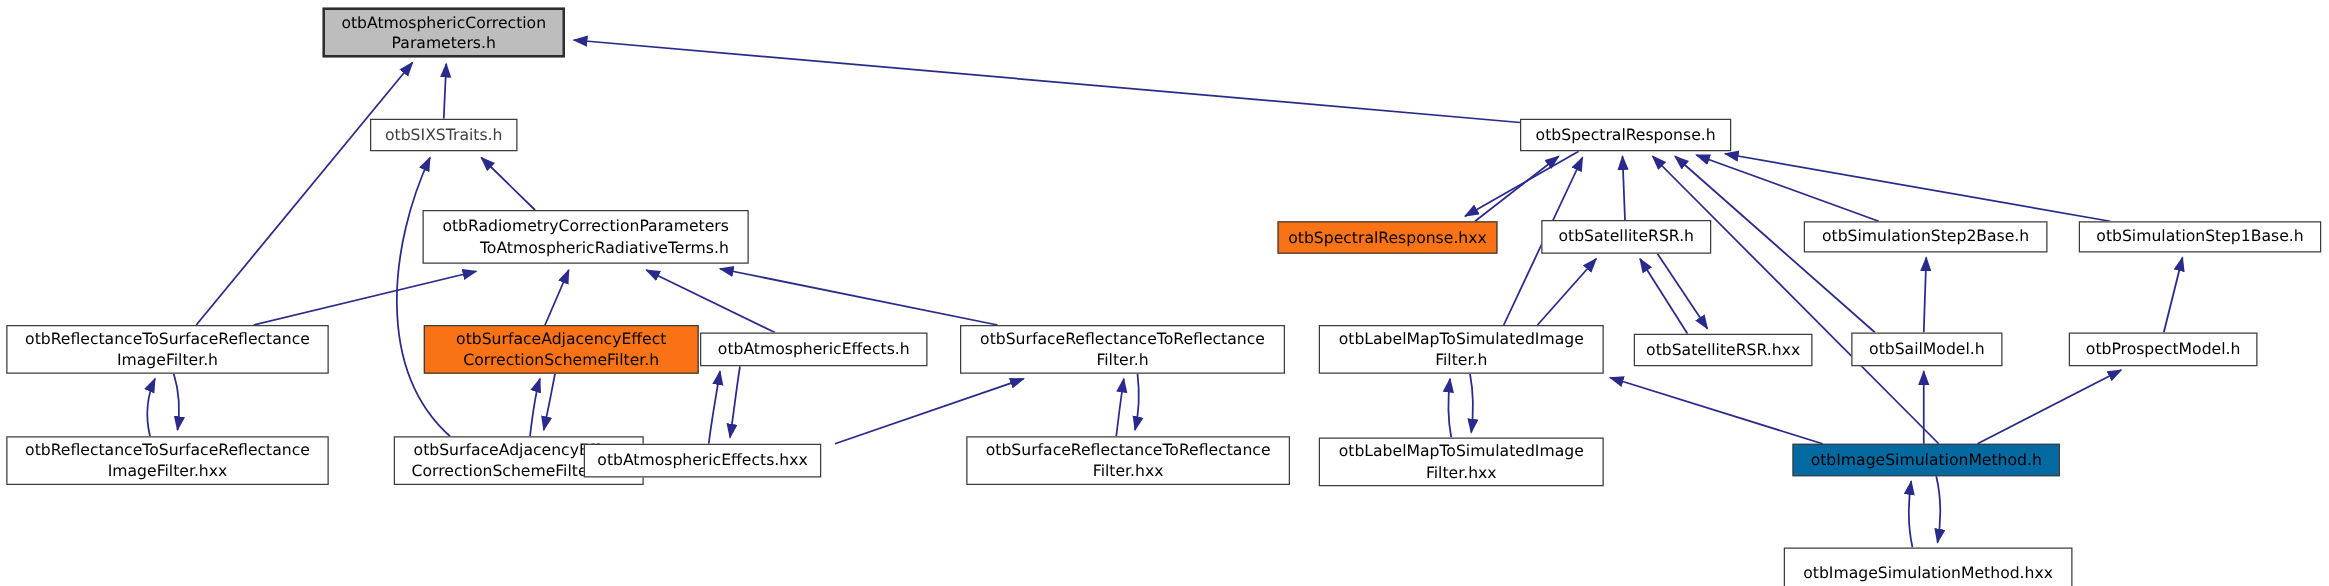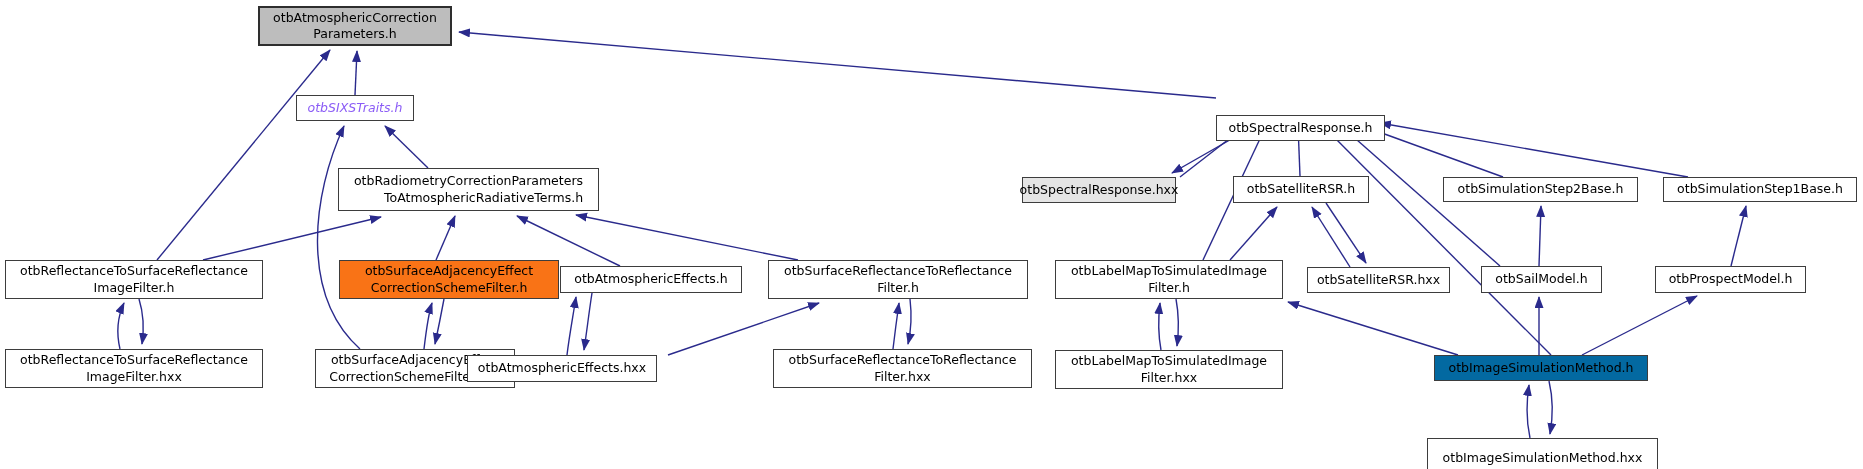--- a/index.html
+++ b/index.html
@@ -80,39 +80,39 @@
         <path d="M1582,355 L1697,296" class="edge" stroke="#2a2a8c" marker-end="url(#arrow)"></path>
         <path d="M1530,438 C1526,420 1526,405 1529,385" class="edge" stroke="#2a2a8c" marker-end="url(#arrow)"></path>
         <path d="M1549,381 C1553,398 1553,417 1550,434" class="edge" stroke="#2a2a8c" marker-end="url(#arrow)"></path>
         <path d="M1161,350 C1158,334 1158,320 1160,303" class="edge" stroke="#2a2a8c" marker-end="url(#arrow)"></path>
         <path d="M1176,299 C1179,315 1179,330 1177,346" class="edge" stroke="#2a2a8c" marker-end="url(#arrow)"></path>
       </g>
   </svg>
   <div id="nodes-layer">
       <div class="node root" style="left: 258px; top: 6px; width: 194px; height: 40px; background: rgb(189, 189, 189); border-color: rgb(46, 46, 46); color: rgb(0, 0, 0);">otbAtmosphericCorrection
 Parameters.h</div>
-      <div class="node" style="left: 296px; top: 95px; width: 118px; height: 26px; background: rgb(255, 255, 255); border-color: rgb(61, 61, 61); color: #8b5cf6; font-style: italic;">otbSIXSTraits.h</div>
+      <div class="node" style="left: 296px; top: 95px; width: 118px; height: 26px; background: rgb(255, 255, 255); border-color: rgb(61, 61, 61); color: #404040;">otbSIXSTraits.h</div>
       <div class="node" style="left: 338px; top: 168px; width: 261px; height: 43px; background: rgb(255, 255, 255); border-color: rgb(61, 61, 61); color: rgb(0, 0, 0); text-align: right;">otbRadiometryCorrectionParameters
 ToAtmosphericRadiativeTerms.h</div>
       <div class="node" style="left: 5px; top: 260px; width: 258px; height: 39px; background: rgb(255, 255, 255); border-color: rgb(61, 61, 61); color: rgb(0, 0, 0);">otbReflectanceToSurfaceReflectance
 ImageFilter.h</div>
       <div class="node" style="left: 5px; top: 349px; width: 258px; height: 39px; background: rgb(255, 255, 255); border-color: rgb(61, 61, 61); color: rgb(0, 0, 0);">otbReflectanceToSurfaceReflectance
 ImageFilter.hxx</div>
       <div class="node" style="left: 339px; top: 260px; width: 220px; height: 39px; background: #f97316; border-color: rgb(61, 61, 61); color: rgb(0, 0, 0);">otbSurfaceAdjacencyEffect
 CorrectionSchemeFilter.h</div>
       <div class="node" style="left: 315px; top: 349px; width: 200px; height: 39px; background: rgb(255, 255, 255); border-color: rgb(61, 61, 61); color: rgb(0, 0, 0);">otbSurfaceAdjacencyEffect
 CorrectionSchemeFilter.hxx</div>
       <div class="node" style="left: 560px; top: 266px; width: 182px; height: 27px; background: rgb(255, 255, 255); border-color: rgb(61, 61, 61); color: rgb(0, 0, 0);">otbAtmosphericEffects.h</div>
       <div class="node" style="left: 467px; top: 355px; width: 190px; height: 27px; background: rgb(255, 255, 255); border-color: rgb(61, 61, 61); color: rgb(0, 0, 0);">otbAtmosphericEffects.hxx</div>
       <div class="node" style="left: 768px; top: 260px; width: 260px; height: 39px; background: rgb(255, 255, 255); border-color: rgb(61, 61, 61); color: rgb(0, 0, 0);">otbSurfaceReflectanceToReflectance
 Filter.h</div>
       <div class="node" style="left: 773px; top: 349px; width: 259px; height: 39px; background: rgb(255, 255, 255); border-color: rgb(61, 61, 61); color: rgb(0, 0, 0);">otbSurfaceReflectanceToReflectance
 Filter.hxx</div>
-      <div class="node" style="left: 1216px; top: 95px; width: 169px; height: 26px; background: rgb(255, 255, 255); border-color: rgb(61, 61, 61); color: rgb(0, 0, 0); margin-top: 20px;">otbSpectralResponse.h</div>
-      <div class="node" style="left: 1022px; top: 177px; width: 154px; height: 26px; background: #e5e5e5; border-color: rgb(61, 61, 61); color: rgb(0, 0, 0);">otbSpectralResponse.hxx</div>
+      <div class="node" style="left: 1216px; top: 95px; width: 169px; height: 26px; background: rgb(255, 255, 255); border-color: rgb(61, 61, 61); color: rgb(0, 0, 0);">otbSpectralResponse.h</div>
+      <div class="node" style="left: 1022px; top: 177px; width: 176px; height: 26px; background: #f97316; border-color: rgb(61, 61, 61); color: rgb(0, 0, 0);">otbSpectralResponse.hxx</div>
       <div class="node" style="left: 1233px; top: 176px; width: 136px; height: 27px; background: rgb(255, 255, 255); border-color: rgb(61, 61, 61); color: rgb(0, 0, 0);">otbSatelliteRSR.h</div>
       <div class="node" style="left: 1443px; top: 177px; width: 195px; height: 25px; background: rgb(255, 255, 255); border-color: rgb(61, 61, 61); color: rgb(0, 0, 0);">otbSimulationStep2Base.h</div>
       <div class="node" style="left: 1663px; top: 177px; width: 194px; height: 25px; background: rgb(255, 255, 255); border-color: rgb(61, 61, 61); color: rgb(0, 0, 0);">otbSimulationStep1Base.h</div>
       <div class="node" style="left: 1055px; top: 260px; width: 228px; height: 39px; background: rgb(255, 255, 255); border-color: rgb(61, 61, 61); color: rgb(0, 0, 0);">otbLabelMapToSimulatedImage
 Filter.h</div>
       <div class="node" style="left: 1055px; top: 350px; width: 228px; height: 39px; background: rgb(255, 255, 255); border-color: rgb(61, 61, 61); color: rgb(0, 0, 0);">otbLabelMapToSimulatedImage
 Filter.hxx</div>
       <div class="node" style="left: 1307px; top: 267px; width: 143px; height: 26px; background: rgb(255, 255, 255); border-color: rgb(61, 61, 61); color: rgb(0, 0, 0);">otbSatelliteRSR.hxx</div>
       <div class="node" style="left: 1481px; top: 266px; width: 121px; height: 27px; background: rgb(255, 255, 255); border-color: rgb(61, 61, 61); color: rgb(0, 0, 0);">otbSailModel.h</div>
       <div class="node" style="left: 1655px; top: 266px; width: 151px; height: 27px; background: rgb(255, 255, 255); border-color: rgb(61, 61, 61); color: rgb(0, 0, 0);">otbProspectModel.h</div>

